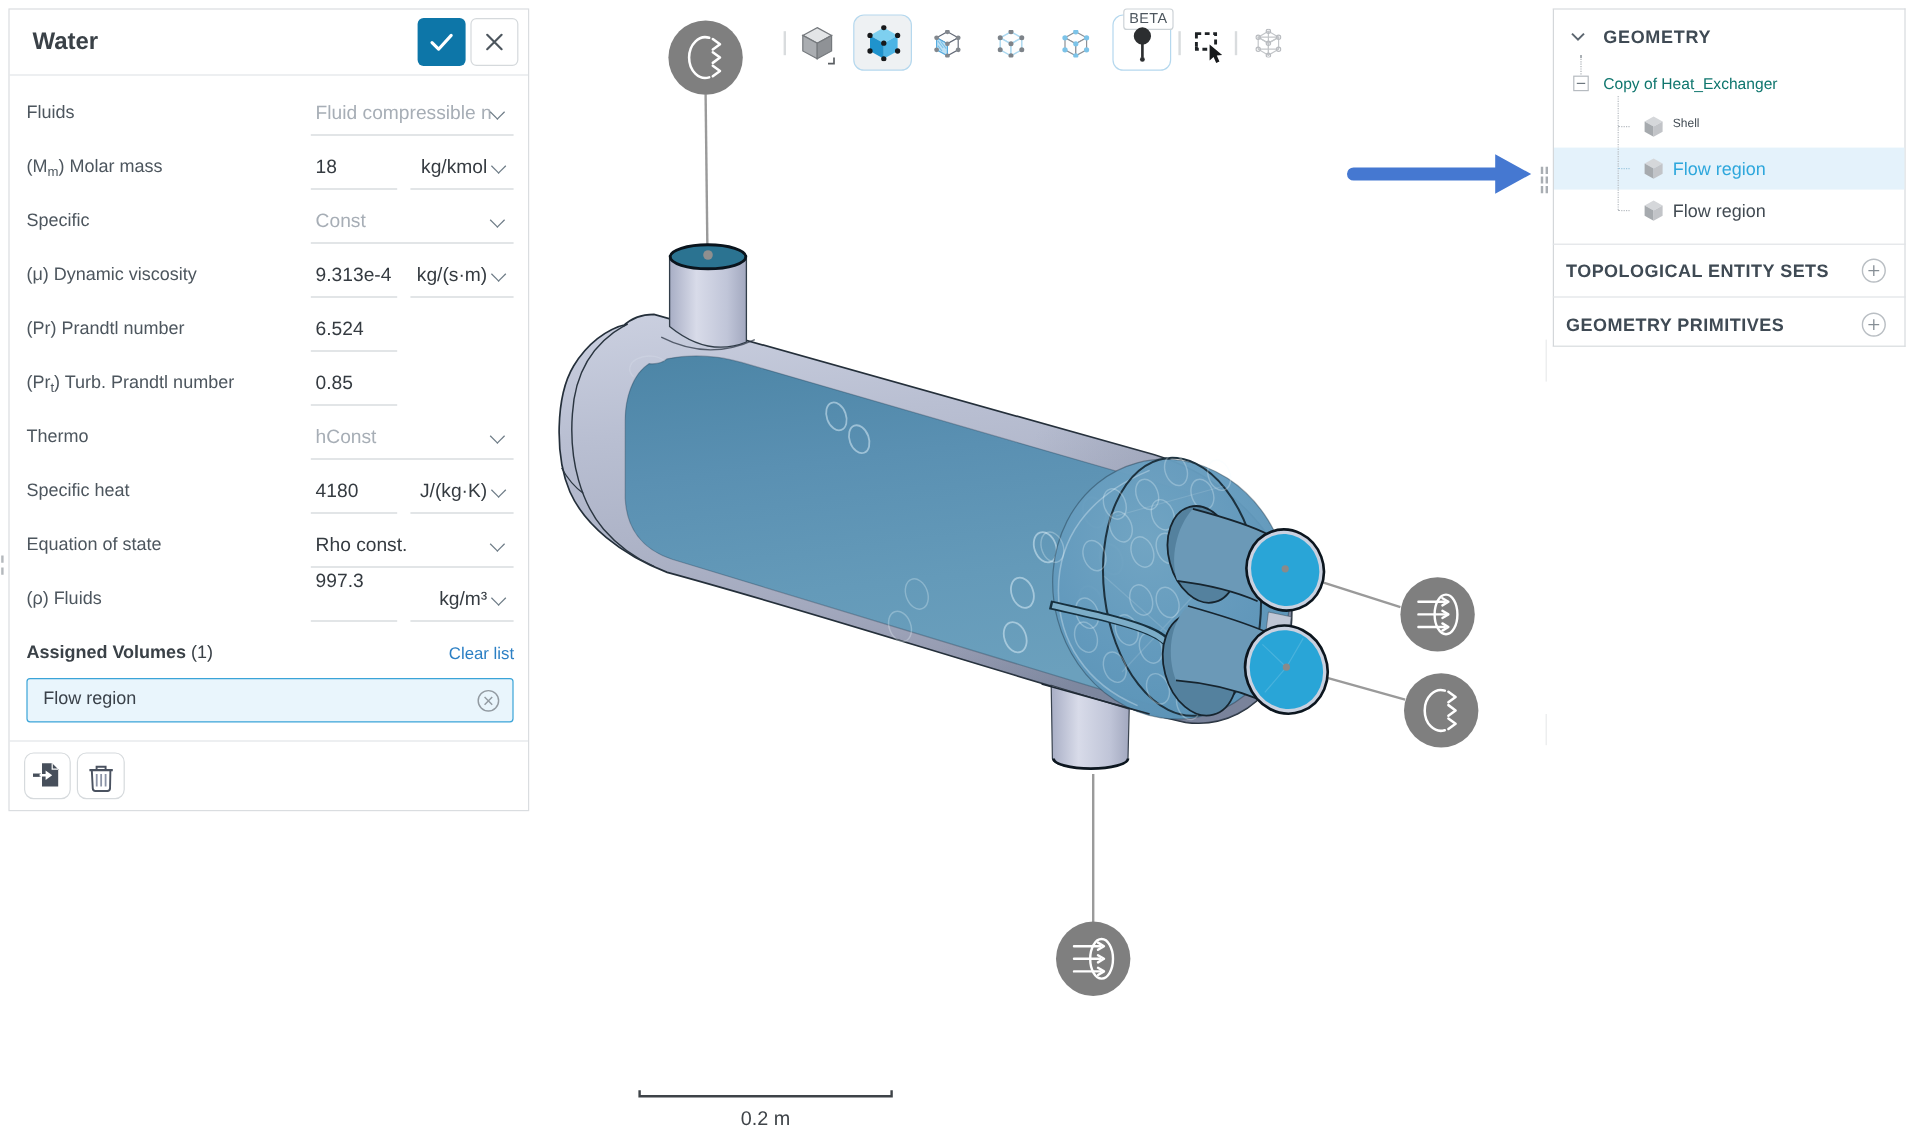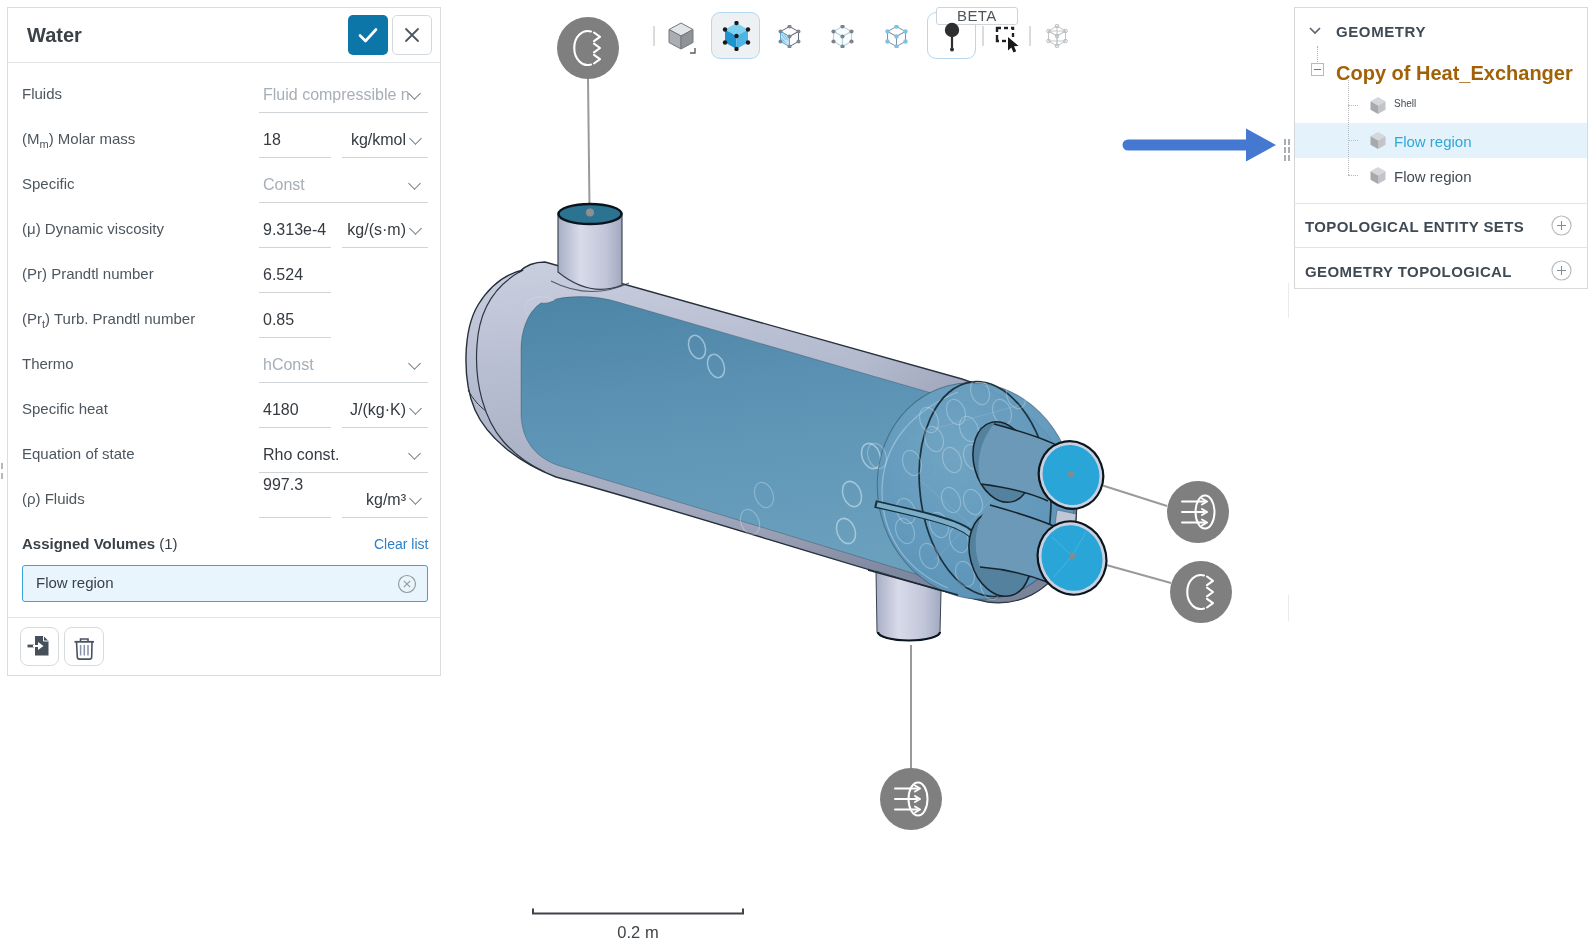--- a/index.html
+++ b/index.html
@@ -122,21 +122,21 @@
 <div class="abs" style="left:1294px;top:7px;width:294px;height:282px;border:1px solid #d8dbde;border-left:1px solid #d4d7da;box-sizing:border-box;background:#fff;"></div>
 <div class="abs" style="left:1295px;top:123px;width:292px;height:35px;background:#e4f2fb;"></div>
 <svg class="abs" style="left:1308px;top:25px;" width="14" height="11" viewBox="0 0 14 11">
       <path d="M2 3 L7 8 L12 3" fill="none" stroke="#5c6670" stroke-width="1.7"></path>
     </svg>
 <div class="abs" style="left:1336px;top:23px;font-size:15px;font-weight:700;letter-spacing:.6px;color:#3f4a54;">GEOMETRY</div>
 <div class="abs" style="left:1317px;top:46px;width:1px;height:16px;border-left:1px dotted #aab0b5;"></div>
 <div class="abs" style="left:1311px;top:63px;width:13px;height:13px;border:1px solid #b6bbc0;box-sizing:border-box;background:#fff;">
   <div style="position:absolute;left:2px;top:5px;width:7px;height:1px;background:#6d777f;"></div>
 </div>
-<div class="abs" style="left:1336px;top:62px;font-size:20px;font-weight:700;color:#a16207;">Copy of Heat_Exchanger</div>
+<div class="abs" style="left:1336px;top:62px;font-size:13px;font-weight:400;color:#0f766e;">Copy of Heat_Exchanger</div>
 <div class="abs" style="left:1348px;top:80px;width:1px;height:95px;border-left:1px dotted #b6bbc0;"></div>
 <div class="abs" style="left:1348px;top:105px;width:10px;height:1px;border-top:1px dotted #b6bbc0;"></div>
 <div class="abs" style="left:1348px;top:140px;width:10px;height:1px;border-top:1px dotted #9fc8de;"></div>
 <div class="abs" style="left:1348px;top:175px;width:10px;height:1px;border-top:1px dotted #b6bbc0;"></div>
 <svg class="abs" style="left:1369px;top:96px;" width="18" height="19" viewBox="0 0 18 19">
       <g>
         <polygon points="9,1 16.5,5.2 9,9.4 1.5,5.2" fill="#d5d7da"></polygon>
         <polygon points="1.5,5.2 9,9.4 9,18 1.5,13.8" fill="#a6aaae"></polygon>
         <polygon points="9,9.4 16.5,5.2 16.5,13.8 9,18" fill="#c2c4c8"></polygon>
       </g>
@@ -158,21 +158,21 @@
 <div class="abs" style="left:1394px;top:98px;font-size:10px;color:#424b53;">Shell</div>
 <div class="abs" style="left:1394px;top:133px;font-size:15px;color:#2ea7dc;">Flow region</div>
 <div class="abs" style="left:1394px;top:168px;font-size:15px;color:#424b53;">Flow region</div>
 <div class="abs" style="left:1294px;top:203px;width:294px;height:1px;background:#e0e3e6;"></div>
 <div class="abs" style="left:1305px;top:218px;font-size:15px;font-weight:700;letter-spacing:.4px;color:#3f4a54;">TOPOLOGICAL ENTITY SETS</div>
 <svg class="abs" style="left:1551px;top:215px;" width="21" height="21" viewBox="0 0 21 21">
       <circle cx="10.5" cy="10.5" r="9.5" fill="none" stroke="#b9bec3" stroke-width="1.2"></circle>
       <path d="M10.5 6 V15 M6 10.5 H15" stroke="#868e95" stroke-width="1.1"></path>
     </svg>
 <div class="abs" style="left:1294px;top:247px;width:294px;height:1px;background:#e0e3e6;"></div>
-<div class="abs" style="left:1305px;top:263px;font-size:15px;font-weight:700;letter-spacing:.4px;color:#3f4a54;">GEOMETRY TOPOLOGICAL</div>
+<div class="abs" style="left:1305px;top:263px;font-size:15px;font-weight:700;letter-spacing:.4px;color:#3f4a54;">GEOMETRY PRIMITIVES</div>
 <svg class="abs" style="left:1551px;top:260px;" width="21" height="21" viewBox="0 0 21 21">
       <circle cx="10.5" cy="10.5" r="9.5" fill="none" stroke="#b9bec3" stroke-width="1.2"></circle>
       <path d="M10.5 6 V15 M6 10.5 H15" stroke="#868e95" stroke-width="1.1"></path>
     </svg>
 
 <div class="abs" style="left:1284px;top:139px;width:1px;height:22px;border-left:2px dashed #a9aeb3;"></div>
 <div class="abs" style="left:1288px;top:139px;width:1px;height:22px;border-left:2px dashed #a9aeb3;"></div>
 <div class="abs" style="left:1288px;top:283px;width:1px;height:35px;background:#e9eaec;"></div>
 <div class="abs" style="left:1288px;top:595px;width:1px;height:26px;background:#e9eaec;"></div>
 <svg class="abs" style="left:1120px;top:125px;" width="160" height="40" viewBox="0 0 160 40">
@@ -254,21 +254,21 @@
         <circle cx="20.5" cy="6.5" r="2.2"></circle>
         <circle cx="2.5" cy="6.5" r="2.2"></circle>
         <circle cx="11.5" cy="11.5" r="2.2"></circle>
         <circle cx="2.5" cy="16.5" r="2.2"></circle>
         <circle cx="20.5" cy="16.5" r="2.2"></circle>
         <circle cx="11.5" cy="21.5" r="2.2"></circle>
       </g>
 </svg>
 
 <div class="abs" style="left:927px;top:12px;width:49px;height:47px;background:#fff;border:1px solid #b5d8ee;border-radius:9px;box-sizing:border-box;"></div>
-<div class="abs" style="left:936px;top:7px;height:16px;padding:0 20px;background:#fff;border:1px solid #cdd3d7;border-radius:3px;font-size:15px;line-height:15px;color:#4d565e;letter-spacing:.4px;">BETA</div>
+<div class="abs" style="left:936px;top:7px;height:16px;padding:0 4px;background:#fff;border:1px solid #cdd3d7;border-radius:3px;font-size:12px;line-height:15px;color:#4d565e;letter-spacing:.4px;">BETA</div>
 <svg class="abs" style="left:940px;top:22px;" width="24" height="32" viewBox="0 0 24 32">
   <circle cx="12" cy="8" r="7.2" fill="#2c2e30"></circle>
   <rect x="10.9" y="14" width="2.2" height="12" fill="#2c2e30"></rect>
   <circle cx="12" cy="27.5" r="2" fill="#2c2e30"></circle>
 </svg>
 
 <svg class="abs" style="left:995px;top:26px;" width="26" height="28" viewBox="0 0 26 28">
   <g stroke="#1e2225" stroke-width="2.4" fill="none">
     <path d="M2,6 V2 H6"></path>
         <path d="M9,2 H13"></path>

